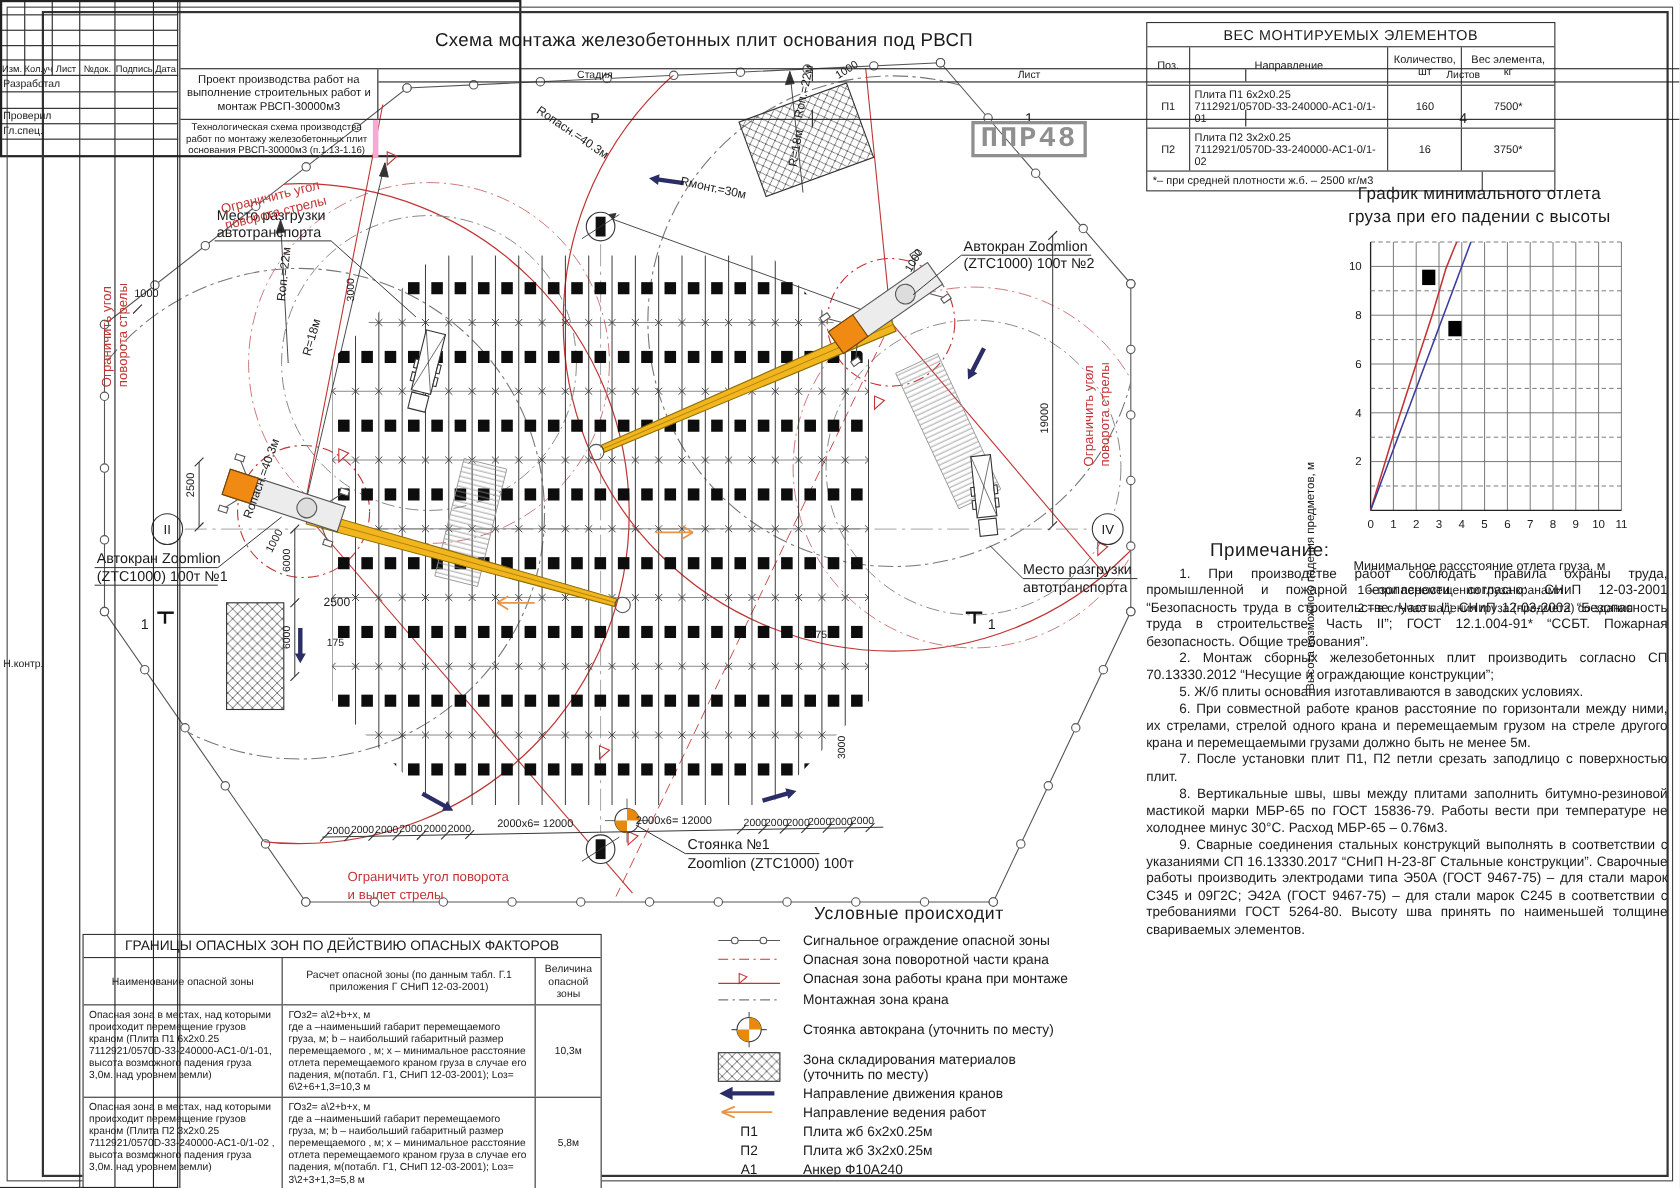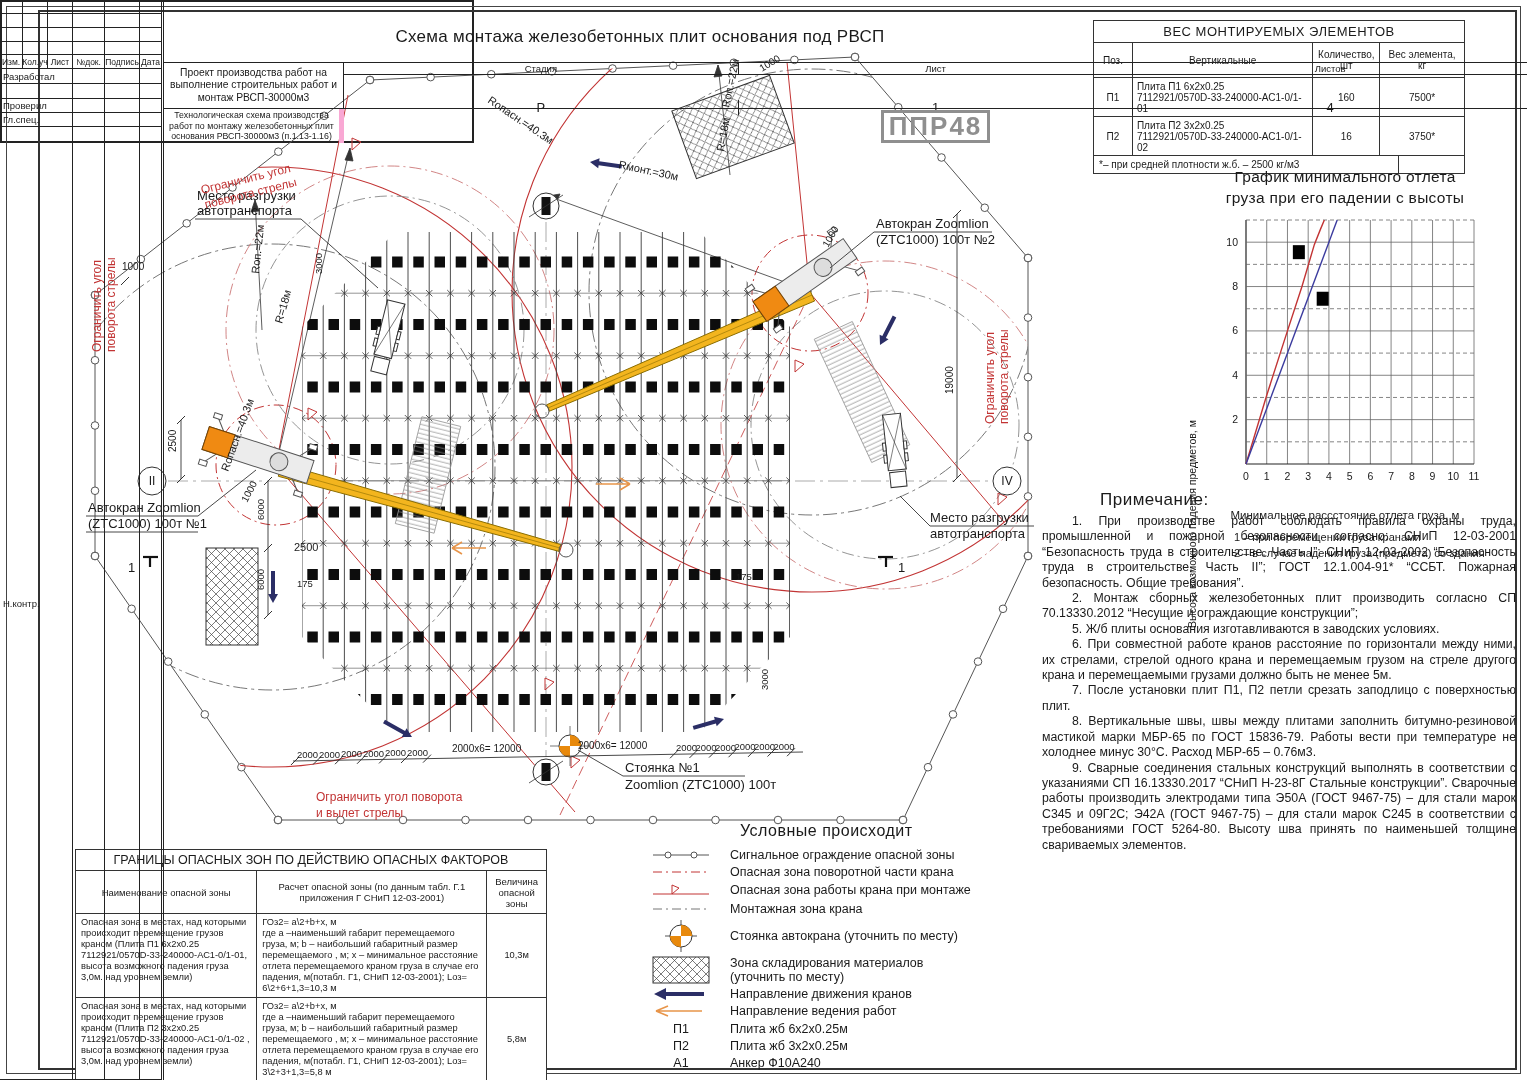--- a/index.html
+++ b/index.html
@@ -5,21 +5,21 @@
   html,body{margin:0;padding:0;background:#e8e8e8;}
   #sheet{position:relative;width:1527px;height:1080px;background:#ffffff;overflow:hidden;
          font-family:"Liberation Sans",sans-serif;color:#1a1a1a;}
   .frame-outer{position:absolute;left:6px;top:6px;right:6px;bottom:6px;border:1.5px solid #444;}
   .frame-inner{position:absolute;left:38px;top:10px;right:10px;bottom:10px;border:2px solid #333;}
   svg text{font-family:"Liberation Sans",sans-serif;fill:#1a1a1a;}
   .t13{font-size:13px;} .t12{font-size:12px;} .t11{font-size:11px;} .t10{font-size:10px;}
   .t9{font-size:9.5px;} .red{fill:#c23434;} .ttl{font-size:17px;letter-spacing:.3px;}
   .panel{position:absolute;background:#fff;}
   
-  #weight-table{left:1093px;top:20px;width:370px;border:1.5px solid #333;font-size:10px;}
+  #weight-table{left:1042px;top:20px;width:370px;border:1.5px solid #333;font-size:10px;}
   #weight-table .wt-title{border-bottom:1px solid #333;text-align:center;font-size:13px;padding:3px 0;letter-spacing:.5px;}
   #weight-table .wt-row{display:flex;border-bottom:1px solid #333;}
   #weight-table .wt-row:last-child{border-bottom:none;flex-direction:column;}
   #weight-table .c{border-right:1px solid #333;padding:2px 4px;display:flex;align-items:center;justify-content:center;text-align:center;}
   #weight-table .c:last-child{border-right:none;}
   #weight-table .cpos{width:30px;} #weight-table .cname{width:172px;justify-content:flex-start;text-align:left;display:block;padding-top:3px;}
   #weight-table .cqty{width:58px;} #weight-table .cwt{width:76px;}
   #weight-table .foot{padding:3px 5px;font-size:10px;}
   
   #chart-panel{left:1190px;top:166px;width:310px;}
@@ -60,21 +60,21 @@
   .rowB{height:45px;border-bottom:1px solid #222;display:flex;}
   .proj{width:180px;border-right:1px solid #222;box-sizing:border-box;font-size:10.3px;line-height:12.5px;display:flex;align-items:center;text-align:center;padding:2px 4px;}
   .stage{flex:1;display:flex;flex-direction:column;gap:25px;}
   .stage .hd{display:flex;height:14px;border-bottom:1px solid #222;font-size:9.5px;}
   .stage .vals{display:flex;flex:1;font-size:13px;}
   .stage .sc{flex:1;border-right:1px solid #222;display:flex;align-items:center;justify-content:center;}
   .stage .sc:last-child{border-right:none;}
   .rowC{display:flex;height:34px;}
   .doc{width:180px;border-right:5px solid #f9a8d4;box-sizing:border-box;font-size:8.8px;line-height:10.5px;display:flex;align-items:center;text-align:center;padding:1px 3px;}
   .logo-box{flex:1;display:flex;align-items:center;justify-content:center;}
-  .logo{font-size:26px;font-weight:800;color:#8f8f8f;border:3px solid #8f8f8f;padding:0 5px;letter-spacing:2px;line-height:27px;}
+  .logo{font-size:26px;font-weight:800;color:#8f8f8f;border:3px solid #8f8f8f;padding:0 5px;letter-spacing:2px;line-height:27px;font-family:Liberation Mono, monospace;}
 </style>
 </head>
 <body>
 
 <div id="sheet">
   <div class="frame-outer"></div>
   <div class="frame-inner"></div>
 
   <svg id="plan" width="1527" height="1080" viewBox="0 0 1527 1080" style="position:absolute;inset:0;">
     <defs>
@@ -810,21 +810,21 @@
         <text x="734.5" y="750.2088235294118" class="t9">2000</text>
         <text x="754" y="749.864705882353" class="t9">2000</text>
         <text x="773.5" y="749.5205882352941" class="t9">2000</text>
       </g>
   </svg>
 
   <div id="weight-table" class="panel">
     <div class="wt-title">ВЕС МОНТИРУЕМЫХ ЭЛЕМЕНТОВ</div>
     <div class="wt-row" style="min-height:34px;">
       <div class="c cpos">Поз.</div>
-      <div class="c cname" style="display:flex;justify-content:center;text-align:center;">Вертикальные</div>
+      <div class="c cname" style="display:flex;justify-content:center;text-align:center;">Направление</div>
       <div class="c cqty">Количество, шт</div>
       <div class="c cwt">Вес элемента, кг</div>
     </div>
     <div class="wt-row" style="min-height:28px;">
       <div class="c cpos">П1</div>
       <div class="c cname">
         <div>Плита П1 6х2х0.25</div>
           <div>7112921/0570D-33-240000-АС1-0/1-01</div>
       </div>
       <div class="c cqty">160</div>

